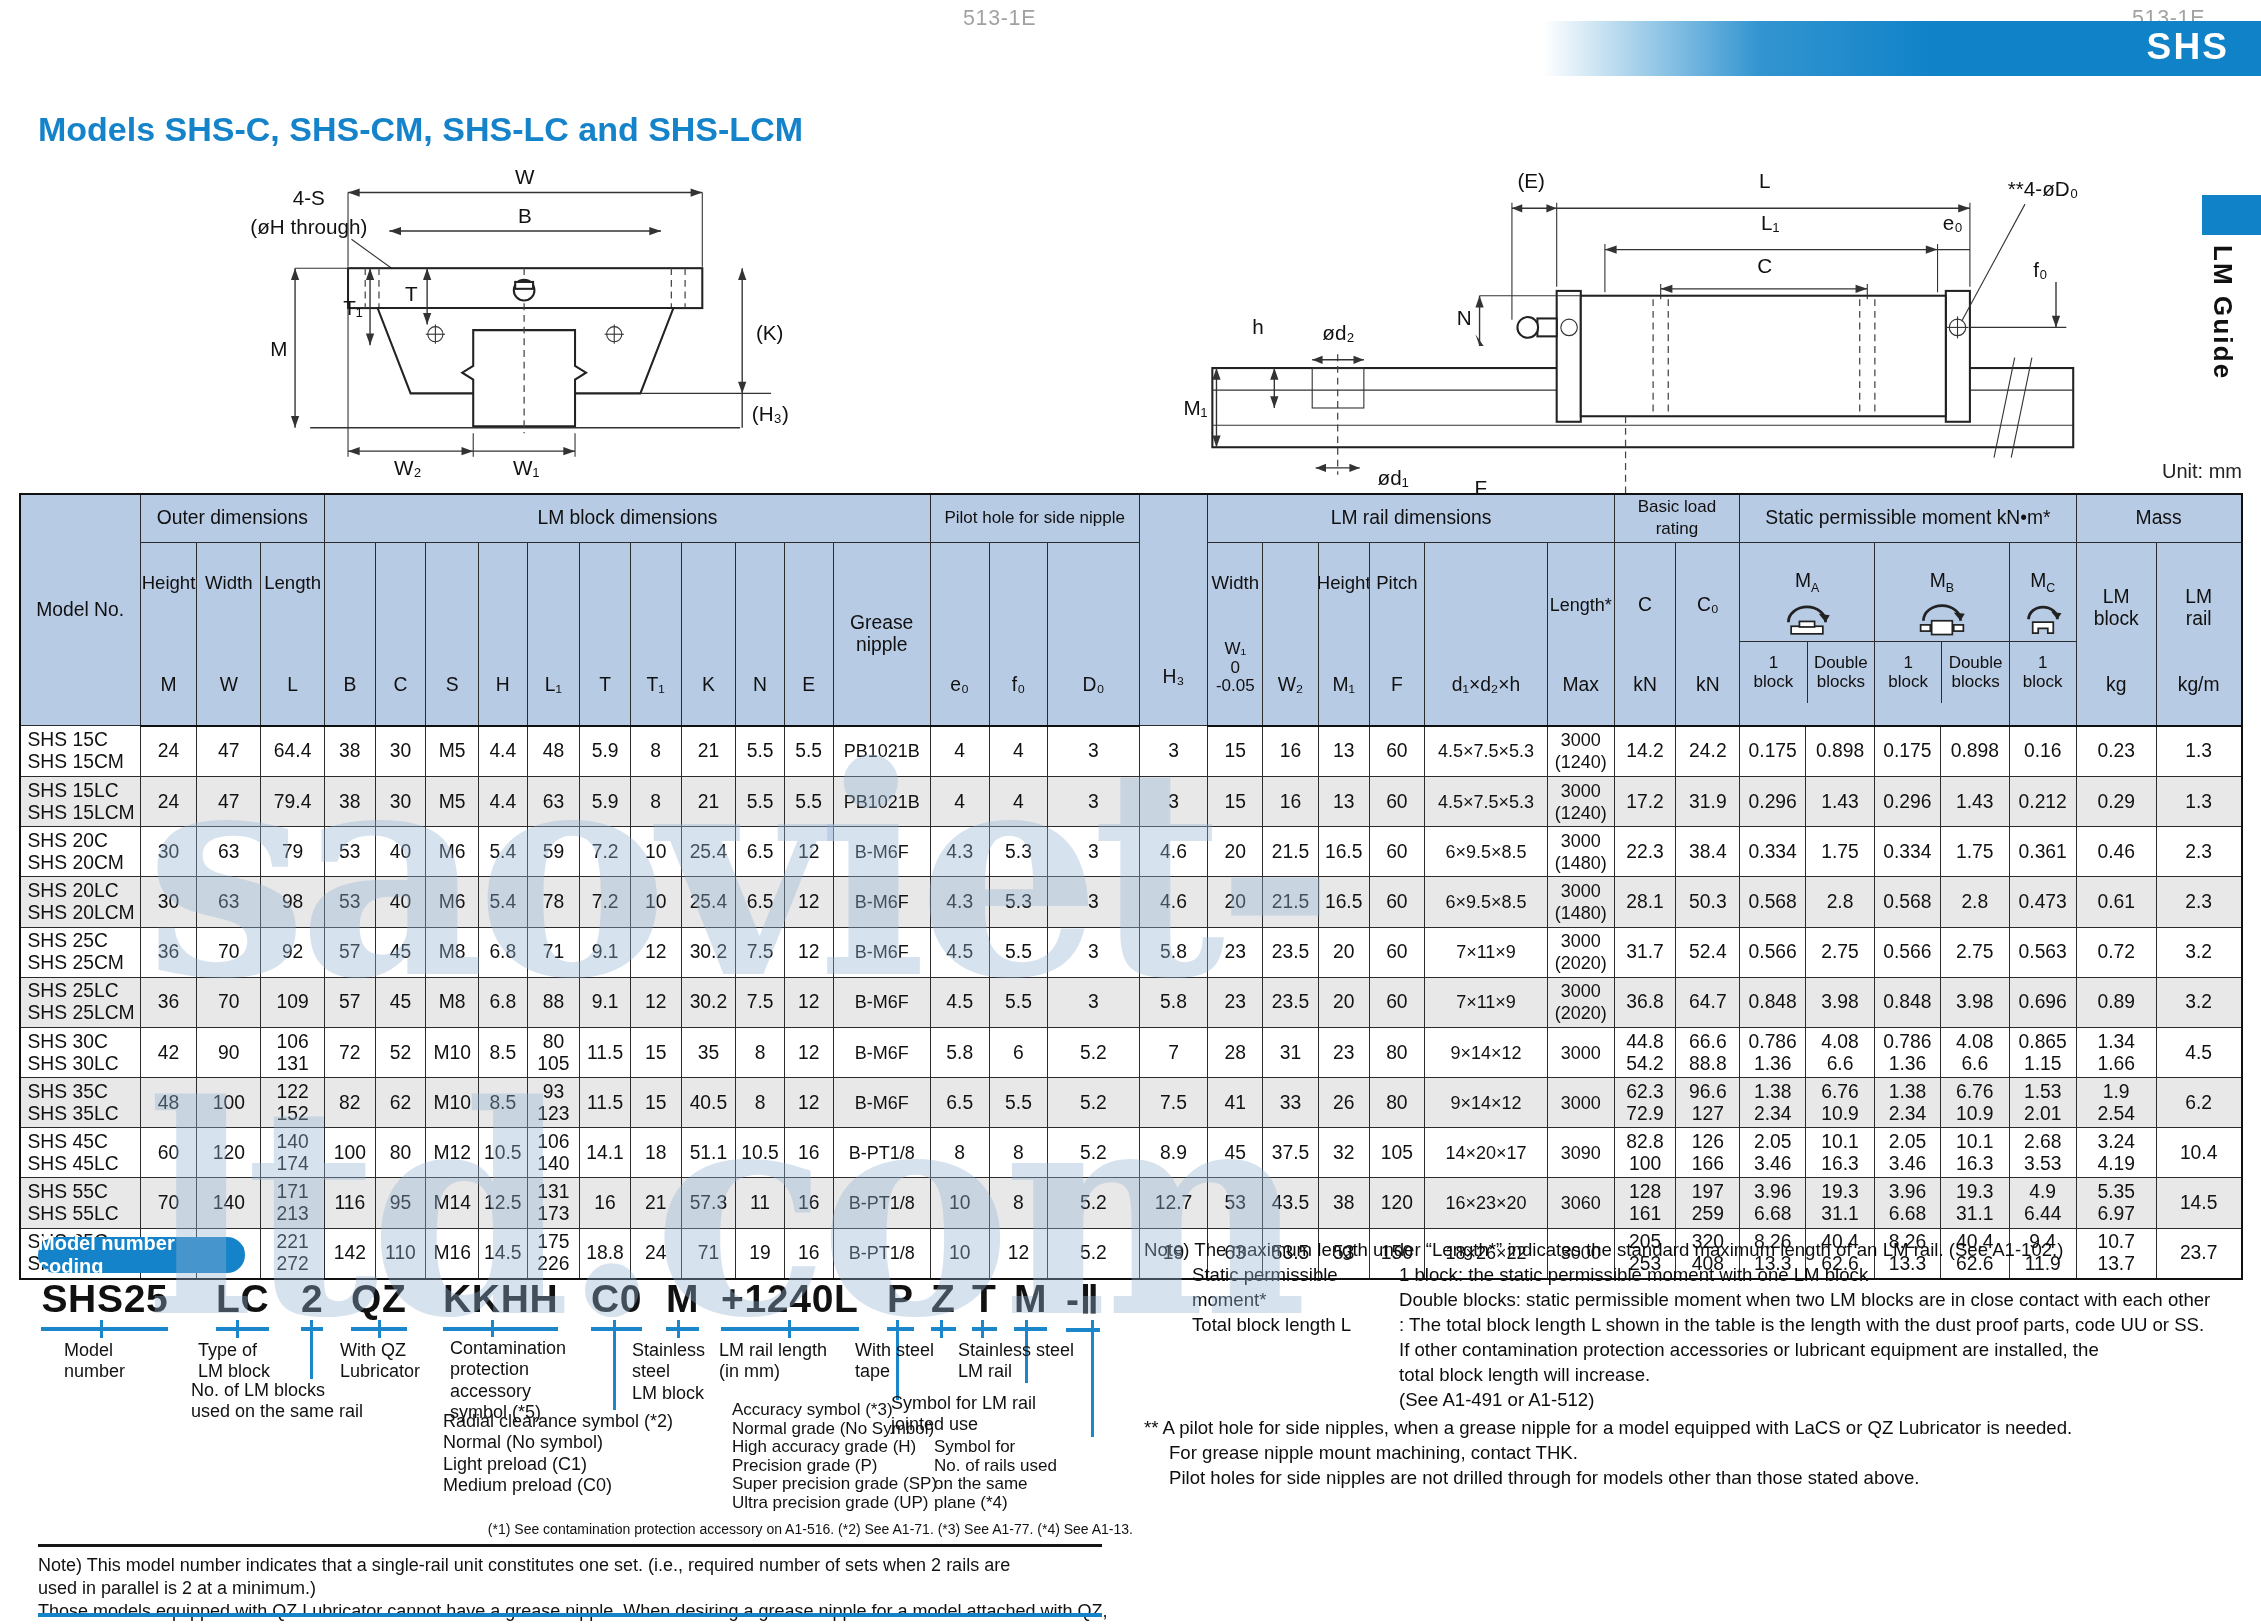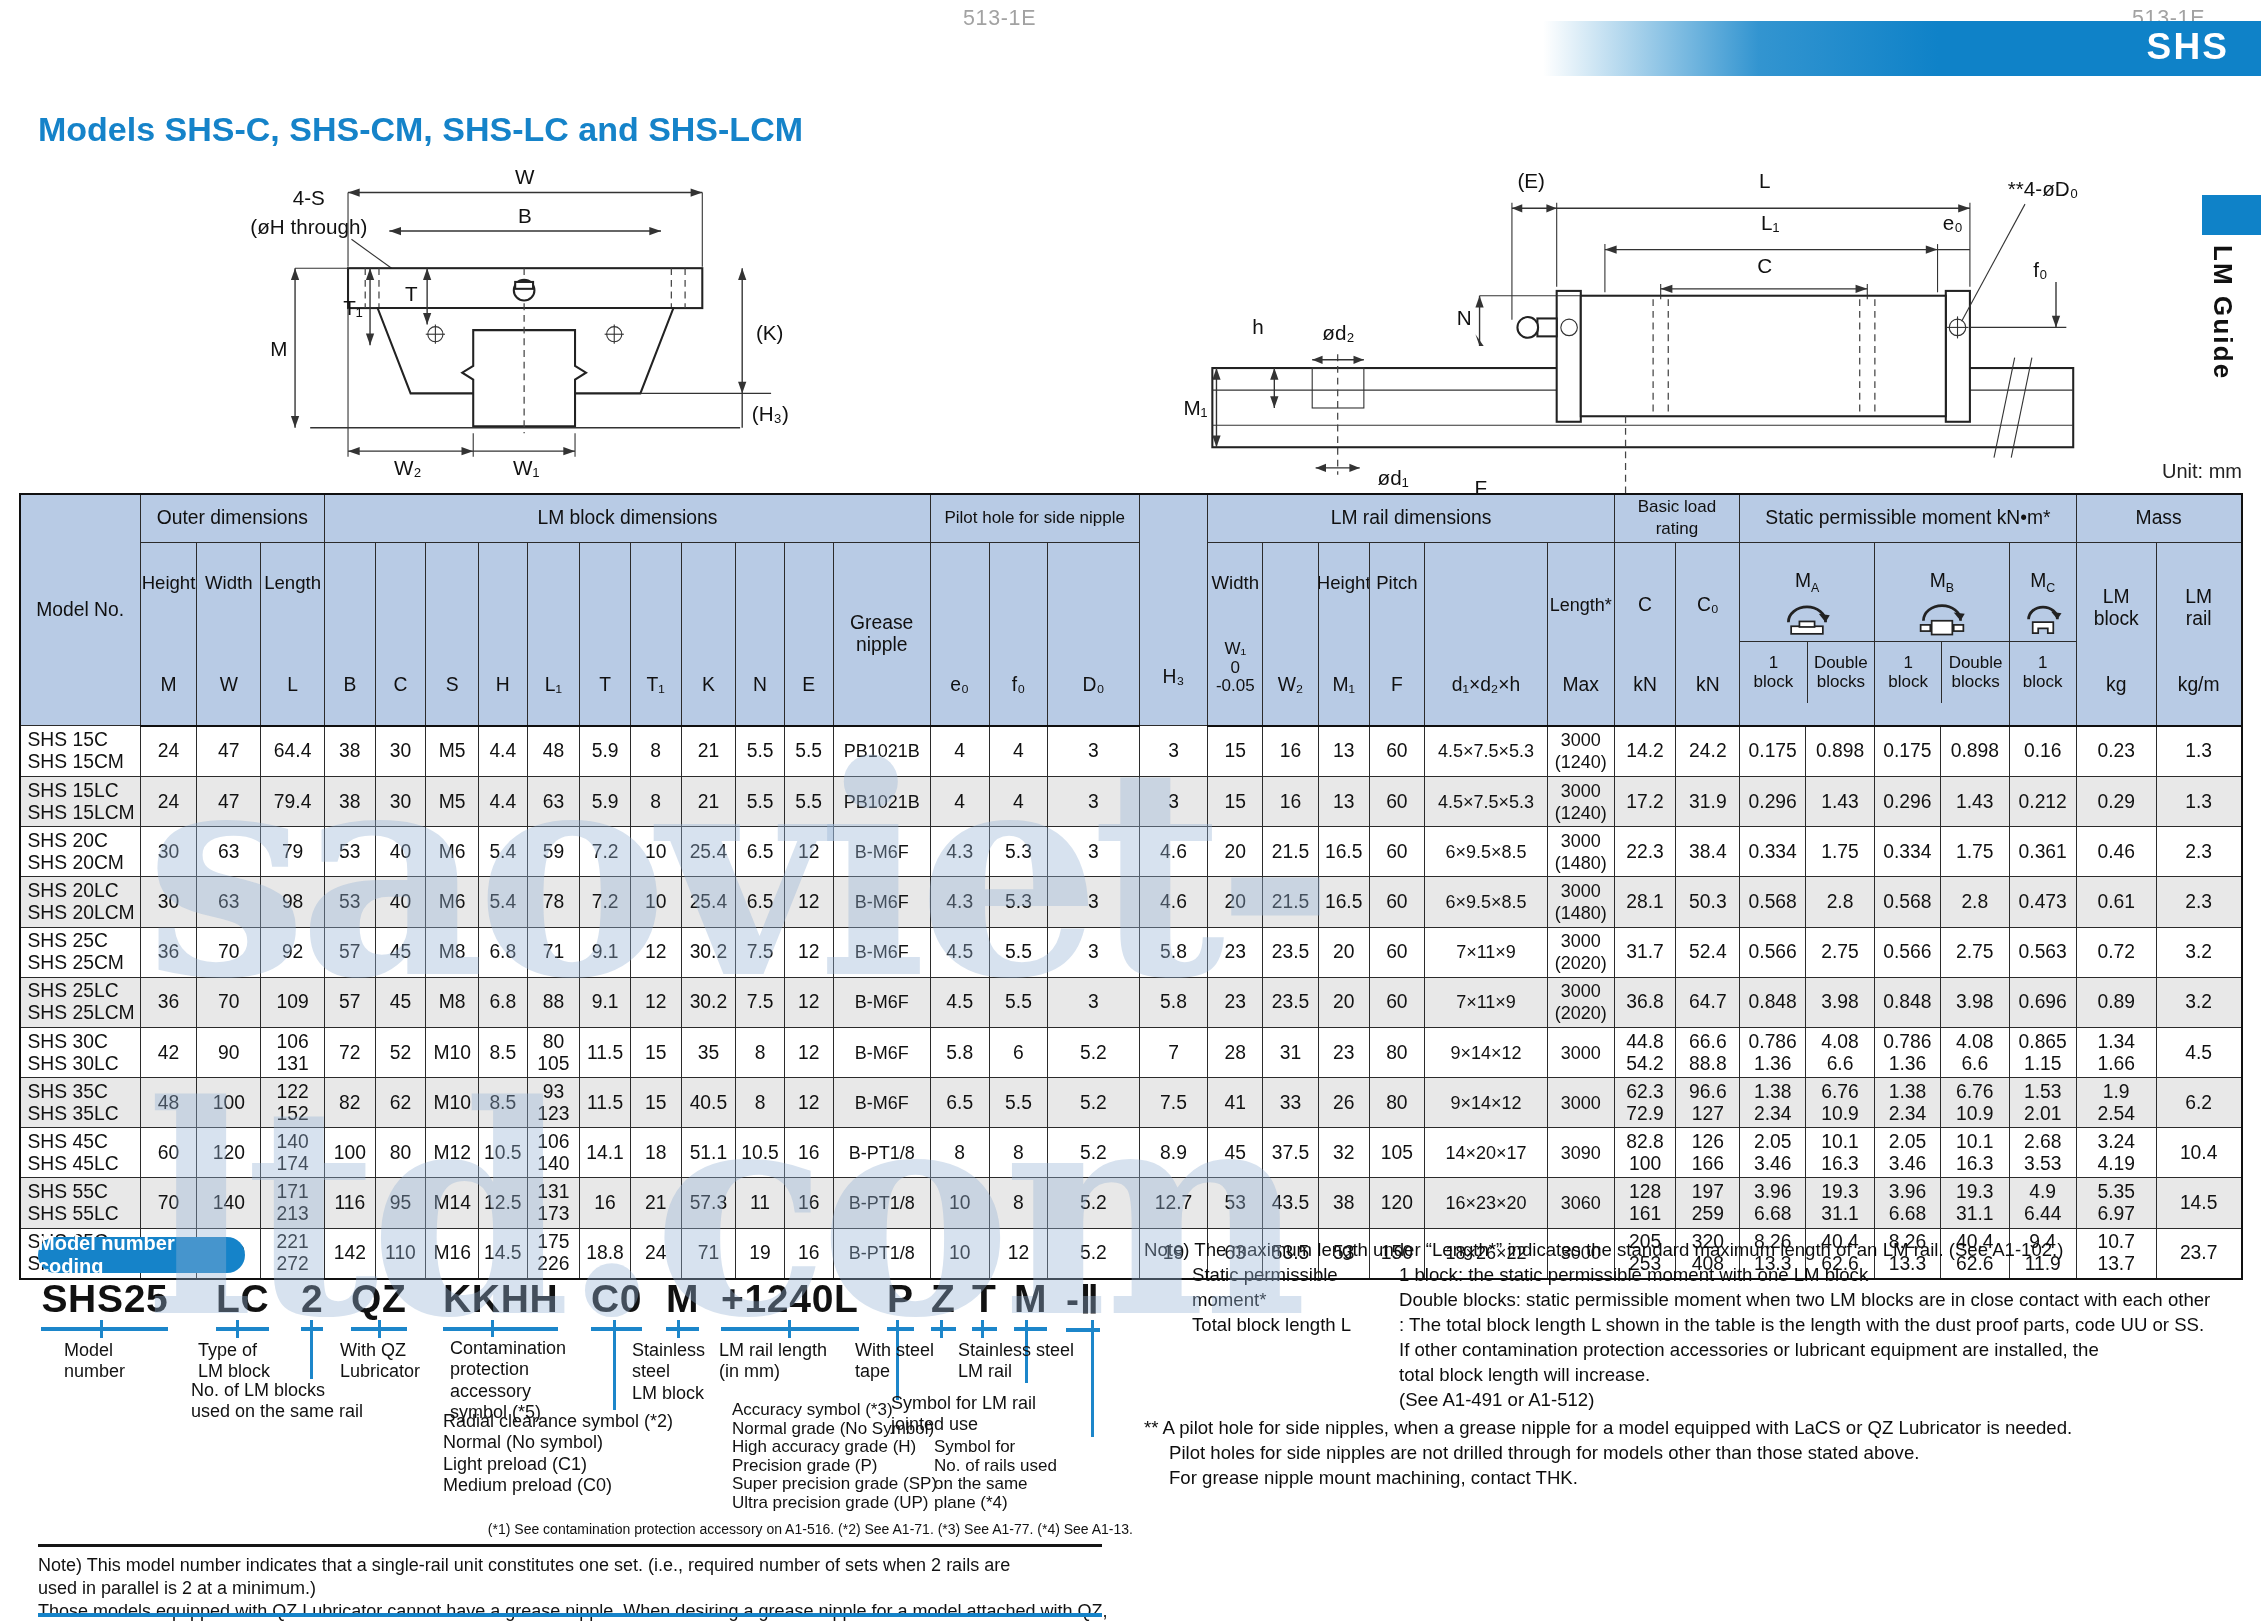--- a/index.html
+++ b/index.html
@@ -958,18 +958,18 @@
 Double blocks: static permissible moment when two LM blocks are in close contact with each other</div>
     </div>
     <div class="nrow">
       <div class="nlab">Total block length L</div>
       <div class="ntxt pre">: The total block length L shown in the table is the length with the dust proof parts, code UU or SS.
 If other contamination protection accessories or lubricant equipment are installed, the
 total block length will increase.
 (See A1-491 or A1-512)</div>
     </div>
     <div class="star">** A pilot hole for side nipples, when a grease nipple for a model equipped with LaCS or QZ Lubricator is needed.</div>
+    <div class="indent1">For grease nipple mount machining, contact THK.</div>
     <div class="indent1">Pilot holes for side nipples are not drilled through for models other than those stated above.</div>
-    <div class="indent1">For grease nipple mount machining, contact THK.</div>
   </div>
 
 </div>
 
 
 </body></html>

